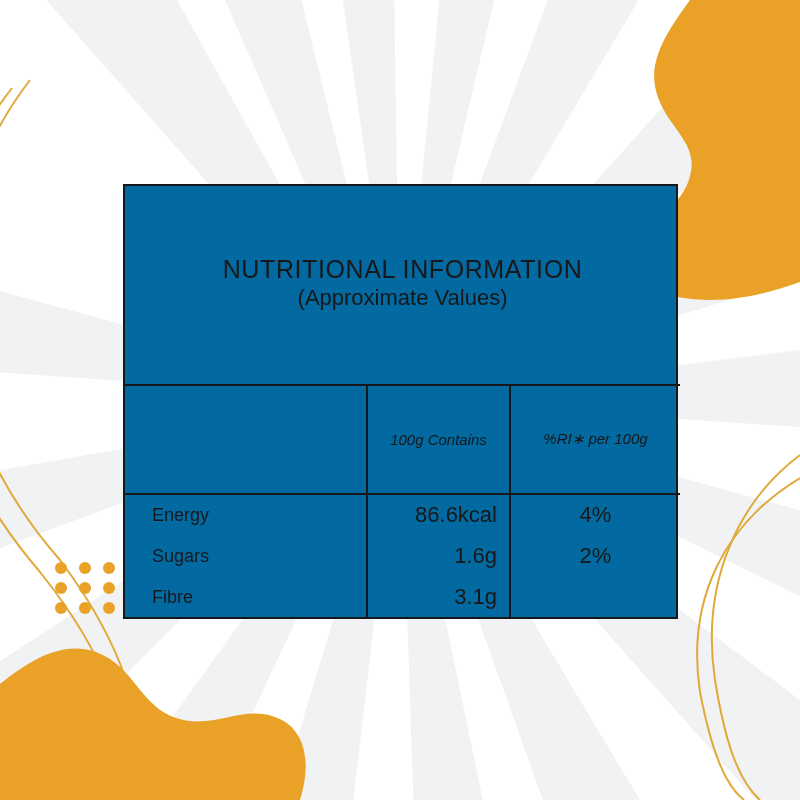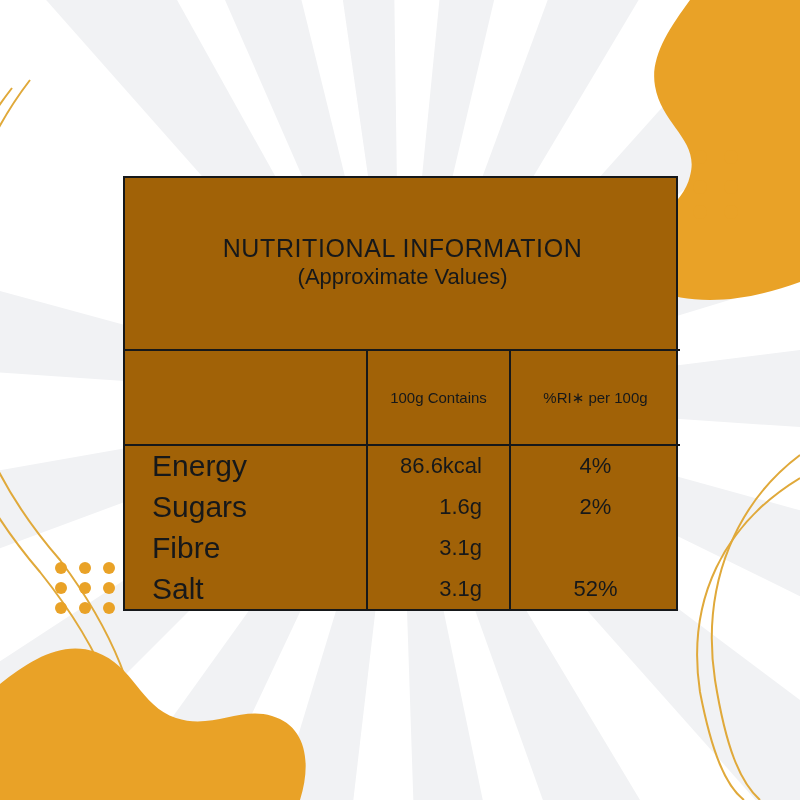--- a/index.html
+++ b/index.html
@@ -20,26 +20,26 @@
     position: absolute;
     inset: 0;
     width: 800px;
     height: 800px;
   }
 
   
   #table-wrap {
     position: absolute;
     left: 123px;
-    top: 176px;
+    top: 184px;
     width: 555px;
     height: 435px;
     box-sizing: border-box;
     border: 2px solid #16181a;
-    background: #a16207;
+    background: #0369a1;
     z-index: 5;
   }
 
   table.nutrition {
     width: 100%;
     height: 100%;
     border-collapse: collapse;
     table-layout: fixed;
     color: #16181a;
   }
@@ -68,37 +68,38 @@
     border-bottom: 2px solid #16181a;
   }
   .head-cell {
     text-align: center;
     font-size: 15px;
     font-weight: normal;
     border-right: 2px solid #16181a;
     border-bottom: 2px solid #16181a;
     padding: 10px 4px;
     white-space: nowrap;
+    font-style: italic;
   }
   .head-cell.last { border-right: none; }
 
   tr.data-row { height: 41px; }
 
   .cell-label {
-    font-size: 30px;
+    font-size: 18px;
     text-align: left;
     padding-left: 27px;
     border-right: 2px solid #16181a;
     white-space: nowrap;
     line-height: 1;
   }
   .cell-amount {
     font-size: 22px;
     text-align: right;
-    padding-right: 27px;
+    padding-right: 12px;
     border-right: 2px solid #16181a;
     white-space: nowrap;
     line-height: 1;
   }
   .cell-ri {
     font-size: 22px;
     text-align: center;
     white-space: nowrap;
     line-height: 1;
   }
@@ -211,20 +212,15 @@
       <tr class="data-row">
         <td class="cell-label">Sugars</td>
         <td class="cell-amount">1.6g</td>
         <td class="cell-ri">2%</td>
       </tr>
       <tr class="data-row">
         <td class="cell-label">Fibre</td>
         <td class="cell-amount">3.1g</td>
         <td class="cell-ri"></td>
       </tr>
-      <tr class="data-row">
-        <td class="cell-label">Salt</td>
-        <td class="cell-amount">3.1g</td>
-        <td class="cell-ri">52%</td>
-      </tr>
     </tbody>
   </table>
 </div>
 
 </body></html>

